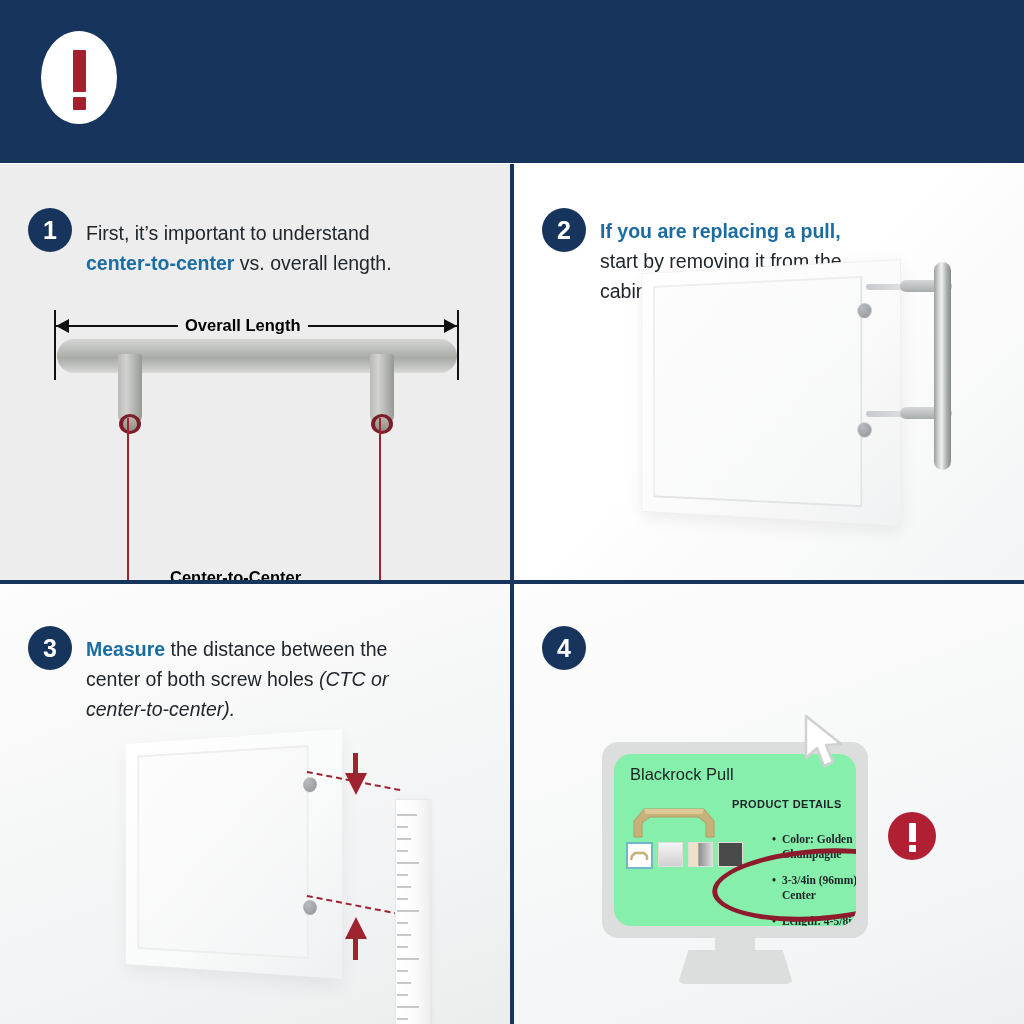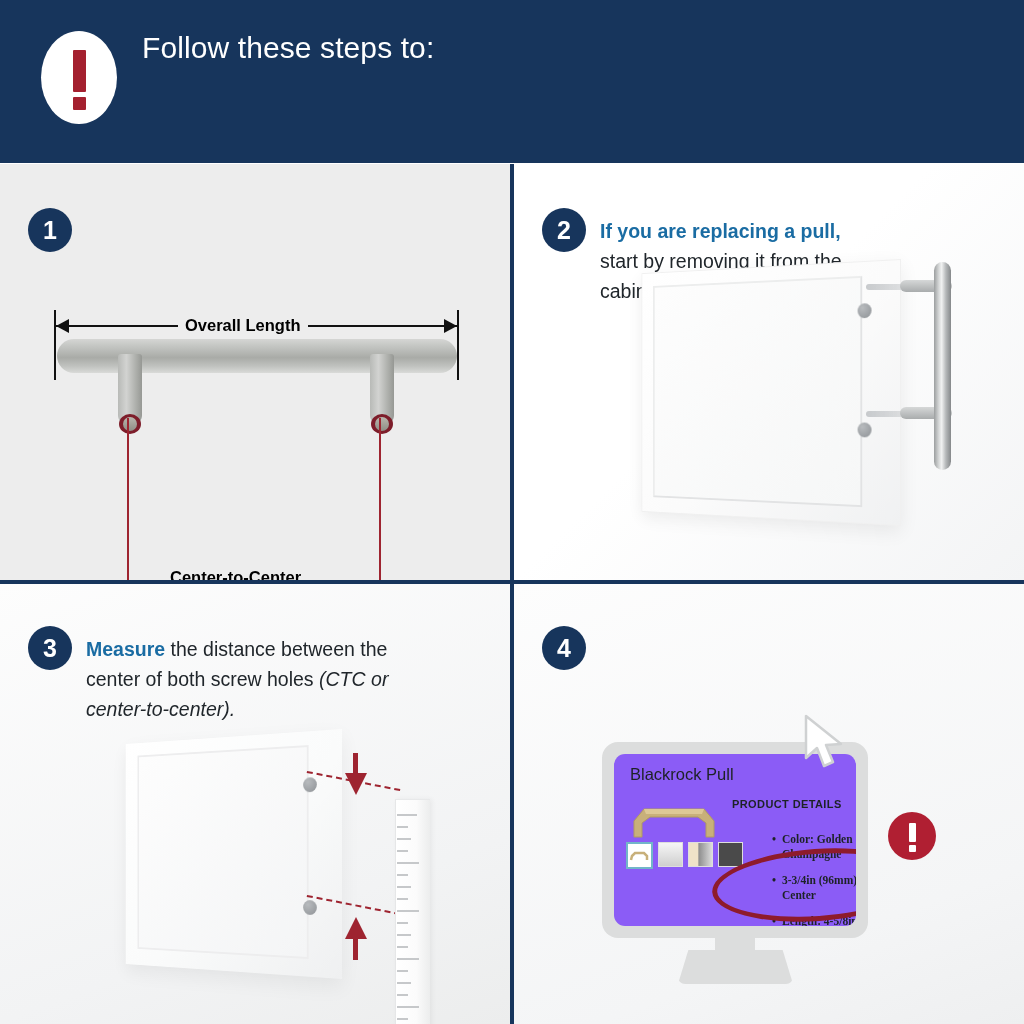--- a/index.html
+++ b/index.html
@@ -157,21 +157,21 @@
          border-left:11px solid transparent;border-right:11px solid transparent;border-bottom:22px solid #9e2430;}
   .arwstem{position:absolute;width:5px;background:#9e2430;}
 
   
   .mon{
     position:absolute;left:88px;top:158px;width:266px;height:196px;
     background:#dcdddd;border-radius:16px;
   }
   .mon .screen{
     position:absolute;left:12px;top:12px;right:12px;bottom:12px;
-    background:#8b5cf6;border-radius:11px;overflow:hidden;
+    background:#86efac;border-radius:17px;overflow:hidden;
   }
   .mon .neck{position:absolute;left:113px;top:196px;width:40px;height:14px;background:#dcdddd;}
   .mon .base{position:absolute;left:76px;top:208px;width:115px;height:34px;background:#dcdddd;
              border-radius:5px 5px 7px 7px;clip-path:polygon(9% 0,91% 0,100% 100%,0 100%);}
 
   .prod-title{position:absolute;left:16px;top:11px;font-size:16.5px;color:#1d2226;font-weight:400;}
   .prod-img{position:absolute;left:14px;top:41px;width:92px;height:44px;}
   .thumbs{position:absolute;left:12px;top:88px;display:flex;gap:5px;}
   .thumb{width:23px;height:23px;background:#efefef;border:1px solid #dedede;position:relative;overflow:hidden;}
   .thumb.sel{border:2px solid #72b6c9;background:#fff;}
@@ -195,25 +195,28 @@
 </head>
 <body>
 
 <div id="root">
 
   <div class="header">
     <div class="hdr-icon">
       <span class="bang"></span>
       <span class="dot"></span>
     </div>
-    <div class="hdr-kicker">Follow these steps to:</div>
   </div>
 
   <div class="panel" id="p1">
     <div class="step-badge" style="left:28px;top:44px;">1</div>
+    <div class="step-text" style="left:86px;top:54px;width:400px;">
+      <span>First, it’s important to understand</span><br>
+      <b>center-to-center</b><span> vs. overall length.</span>
+    </div>
 
     <div class="p1art">
       <div class="ol-cap-l"></div>
       <div class="ol-cap-r"></div>
       <div class="ol-line"></div>
       <div class="arw l-blk"></div>
       <div class="arw r-blk"></div>
       <div class="ol-label">Overall Length</div>
 
       <div class="bar"></div>

